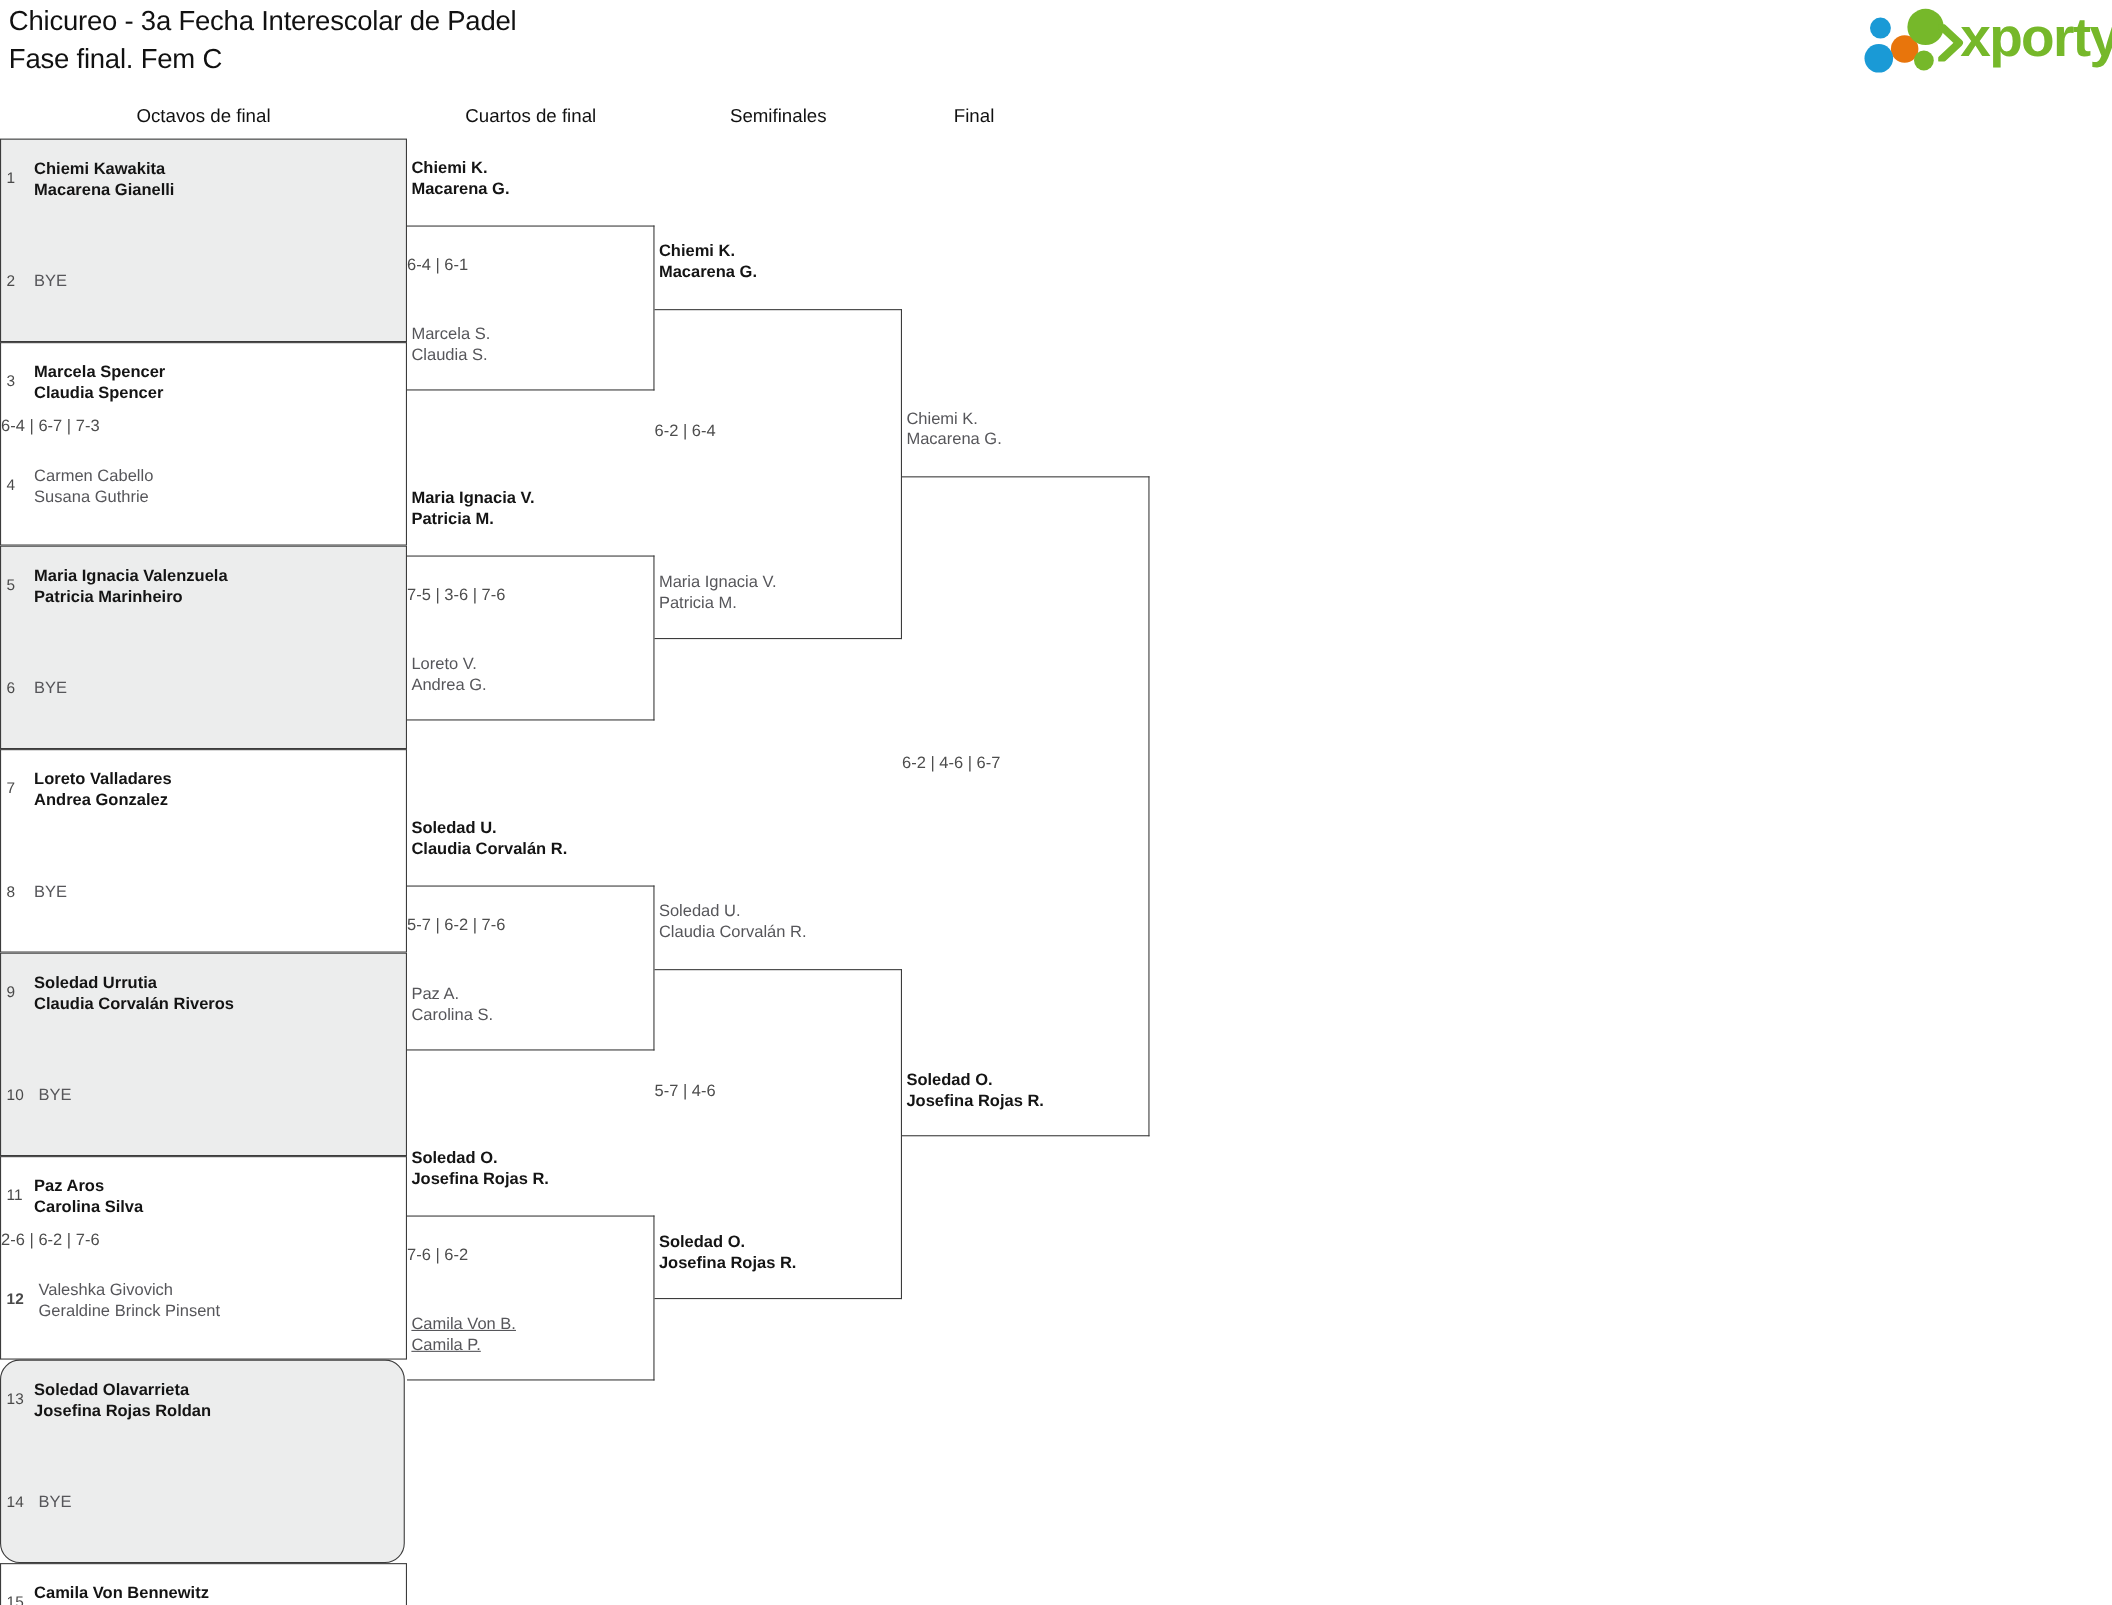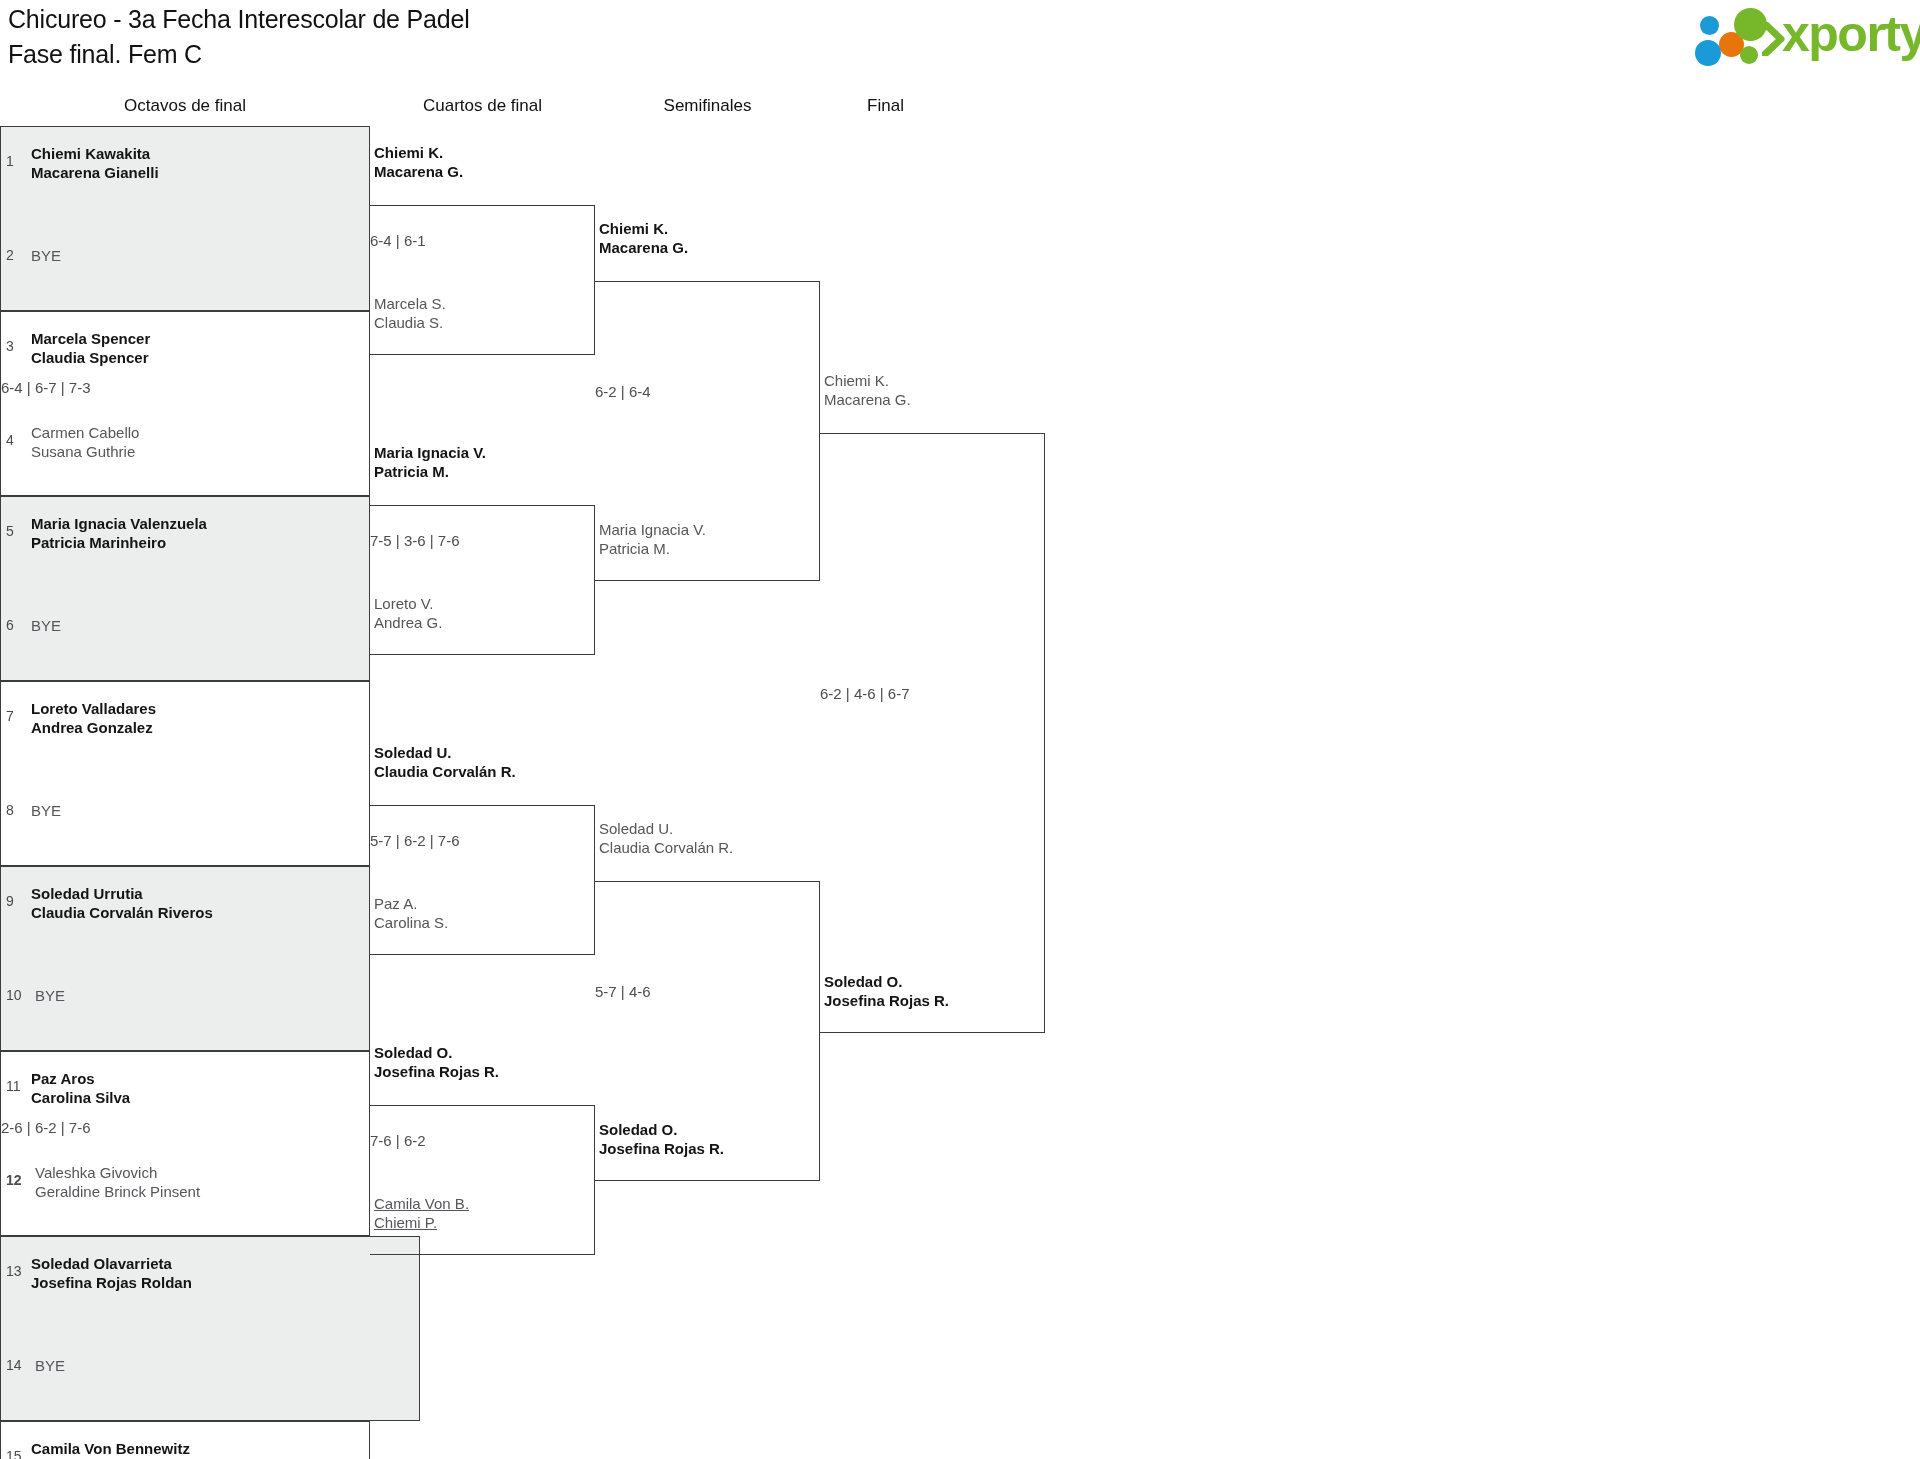--- a/index.html
+++ b/index.html
@@ -145,21 +145,21 @@
   </div>
 
   <div class="cell" style="left:0px; top:1051px; width:370px; height:185px;">
     <span class="seed" style="top:26px;">11</span>
     <span class="pair win" style="left:30px; top:17px;"><span>Paz Aros</span><br><span>Carolina Silva</span></span>
     <span class="seed" style="top:120px;font-weight:bold;">12</span>
     <span class="pair lose" style="left:34px; top:111px;"><span>Valeshka Givovich</span><br><span>Geraldine Brinck Pinsent</span></span>
     <span class="score" style="left:0px; top:67px; width:370px;">2-6 | 6-2 | 7-6</span>
   </div>
 
-  <div class="cell shaded" style="left:0px; top:1236px; width:420px; height:185px;">
+  <div class="cell shaded" style="left:0px; top:1236px; width:368px; height:185px;border-radius:18px;">
     <span class="seed" style="top:26px;">13</span>
     <span class="pair win" style="left:30px; top:17px;"><span>Soledad Olavarrieta</span><br><span>Josefina Rojas Roldan</span></span>
     <span class="seed" style="top:120px;">14</span>
     <span class="pair lose" style="left:34px; top:119px;"><span>BYE</span></span>
     <span class="score" style="left:0px; top:75px; width:370px;"></span>
   </div>
 
   <div class="cell" style="left:0px; top:1421px; width:370px; height:185px;">
     <span class="seed" style="top:26px;">15</span>
     <span class="pair win" style="left:30px; top:17px;"><span>Camila Von Bennewitz</span><br></span>
@@ -177,21 +177,21 @@
   <span class="pair lose" style="left:374px; top:594px;"><span>Loreto V.</span><br><span>Andrea G.</span></span>
   <span class="score" style="left:370px; top:532px; width:225px;">7-5 | 3-6 | 7-6</span>
 
   <span class="pair win" style="left:374px; top:743px;"><span>Soledad U.</span><br><span>Claudia Corvalán R.</span></span>
   <div class="conn" style="left:370px; top:805px; width:225px; height:150px;"></div>
   <span class="pair lose" style="left:374px; top:894px;"><span>Paz A.</span><br><span>Carolina S.</span></span>
   <span class="score" style="left:370px; top:832px; width:225px;">5-7 | 6-2 | 7-6</span>
 
   <span class="pair win" style="left:374px; top:1043px;"><span>Soledad O.</span><br><span>Josefina Rojas R.</span></span>
   <div class="conn" style="left:370px; top:1105px; width:225px; height:150px;"></div>
-  <span class="pair lose" style="left:374px; top:1194px;text-decoration:underline;"><span>Camila Von B.</span><br><span>Chiemi P.</span></span>
+  <span class="pair lose" style="left:374px; top:1194px;text-decoration:underline;"><span>Camila Von B.</span><br><span>Camila P.</span></span>
   <span class="score" style="left:370px; top:1132px; width:225px;">7-6 | 6-2</span>
 
   <span class="pair win" style="left:599px; top:219px;"><span>Chiemi K.</span><br><span>Macarena G.</span></span>
   <div class="conn" style="left:595px; top:281px; width:225px; height:300px;"></div>
   <span class="pair lose" style="left:599px; top:520px;"><span>Maria Ignacia V.</span><br><span>Patricia M.</span></span>
   <span class="score" style="left:595px; top:383px; width:225px;">6-2 | 6-4</span>
 
   <span class="pair lose" style="left:599px; top:819px;"><span>Soledad U.</span><br><span>Claudia Corvalán R.</span></span>
   <div class="conn" style="left:595px; top:881px; width:225px; height:300px;"></div>
   <span class="pair win" style="left:599px; top:1120px;"><span>Soledad O.</span><br><span>Josefina Rojas R.</span></span>

